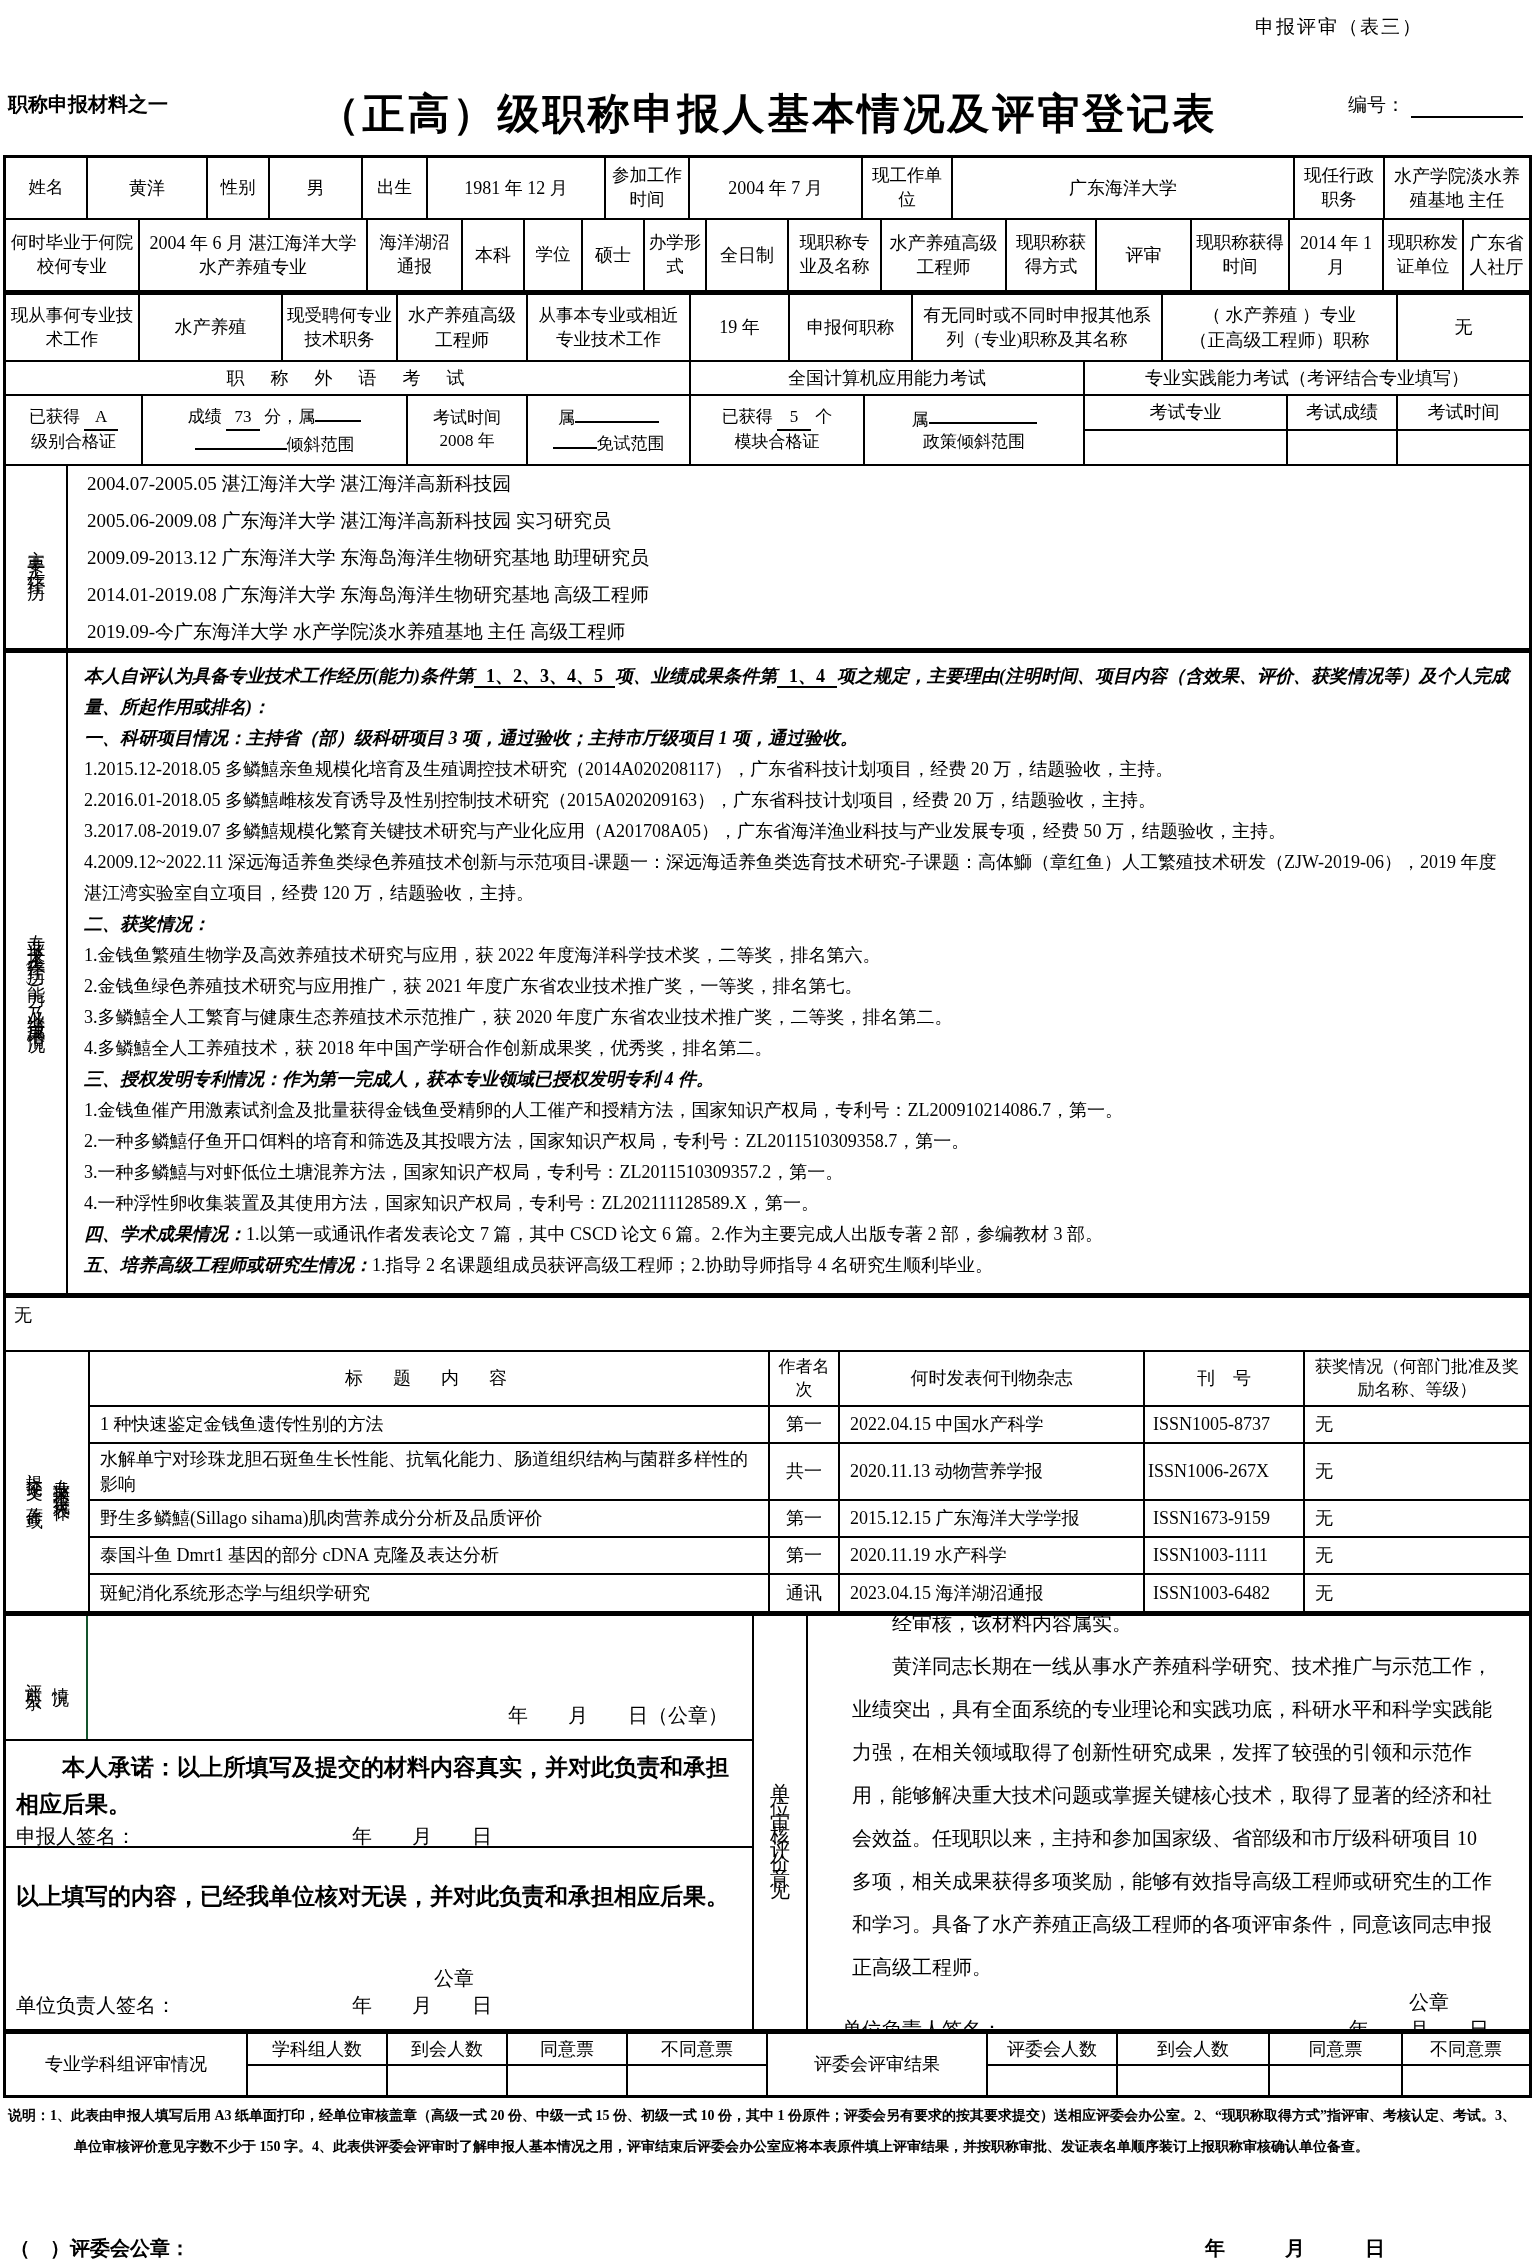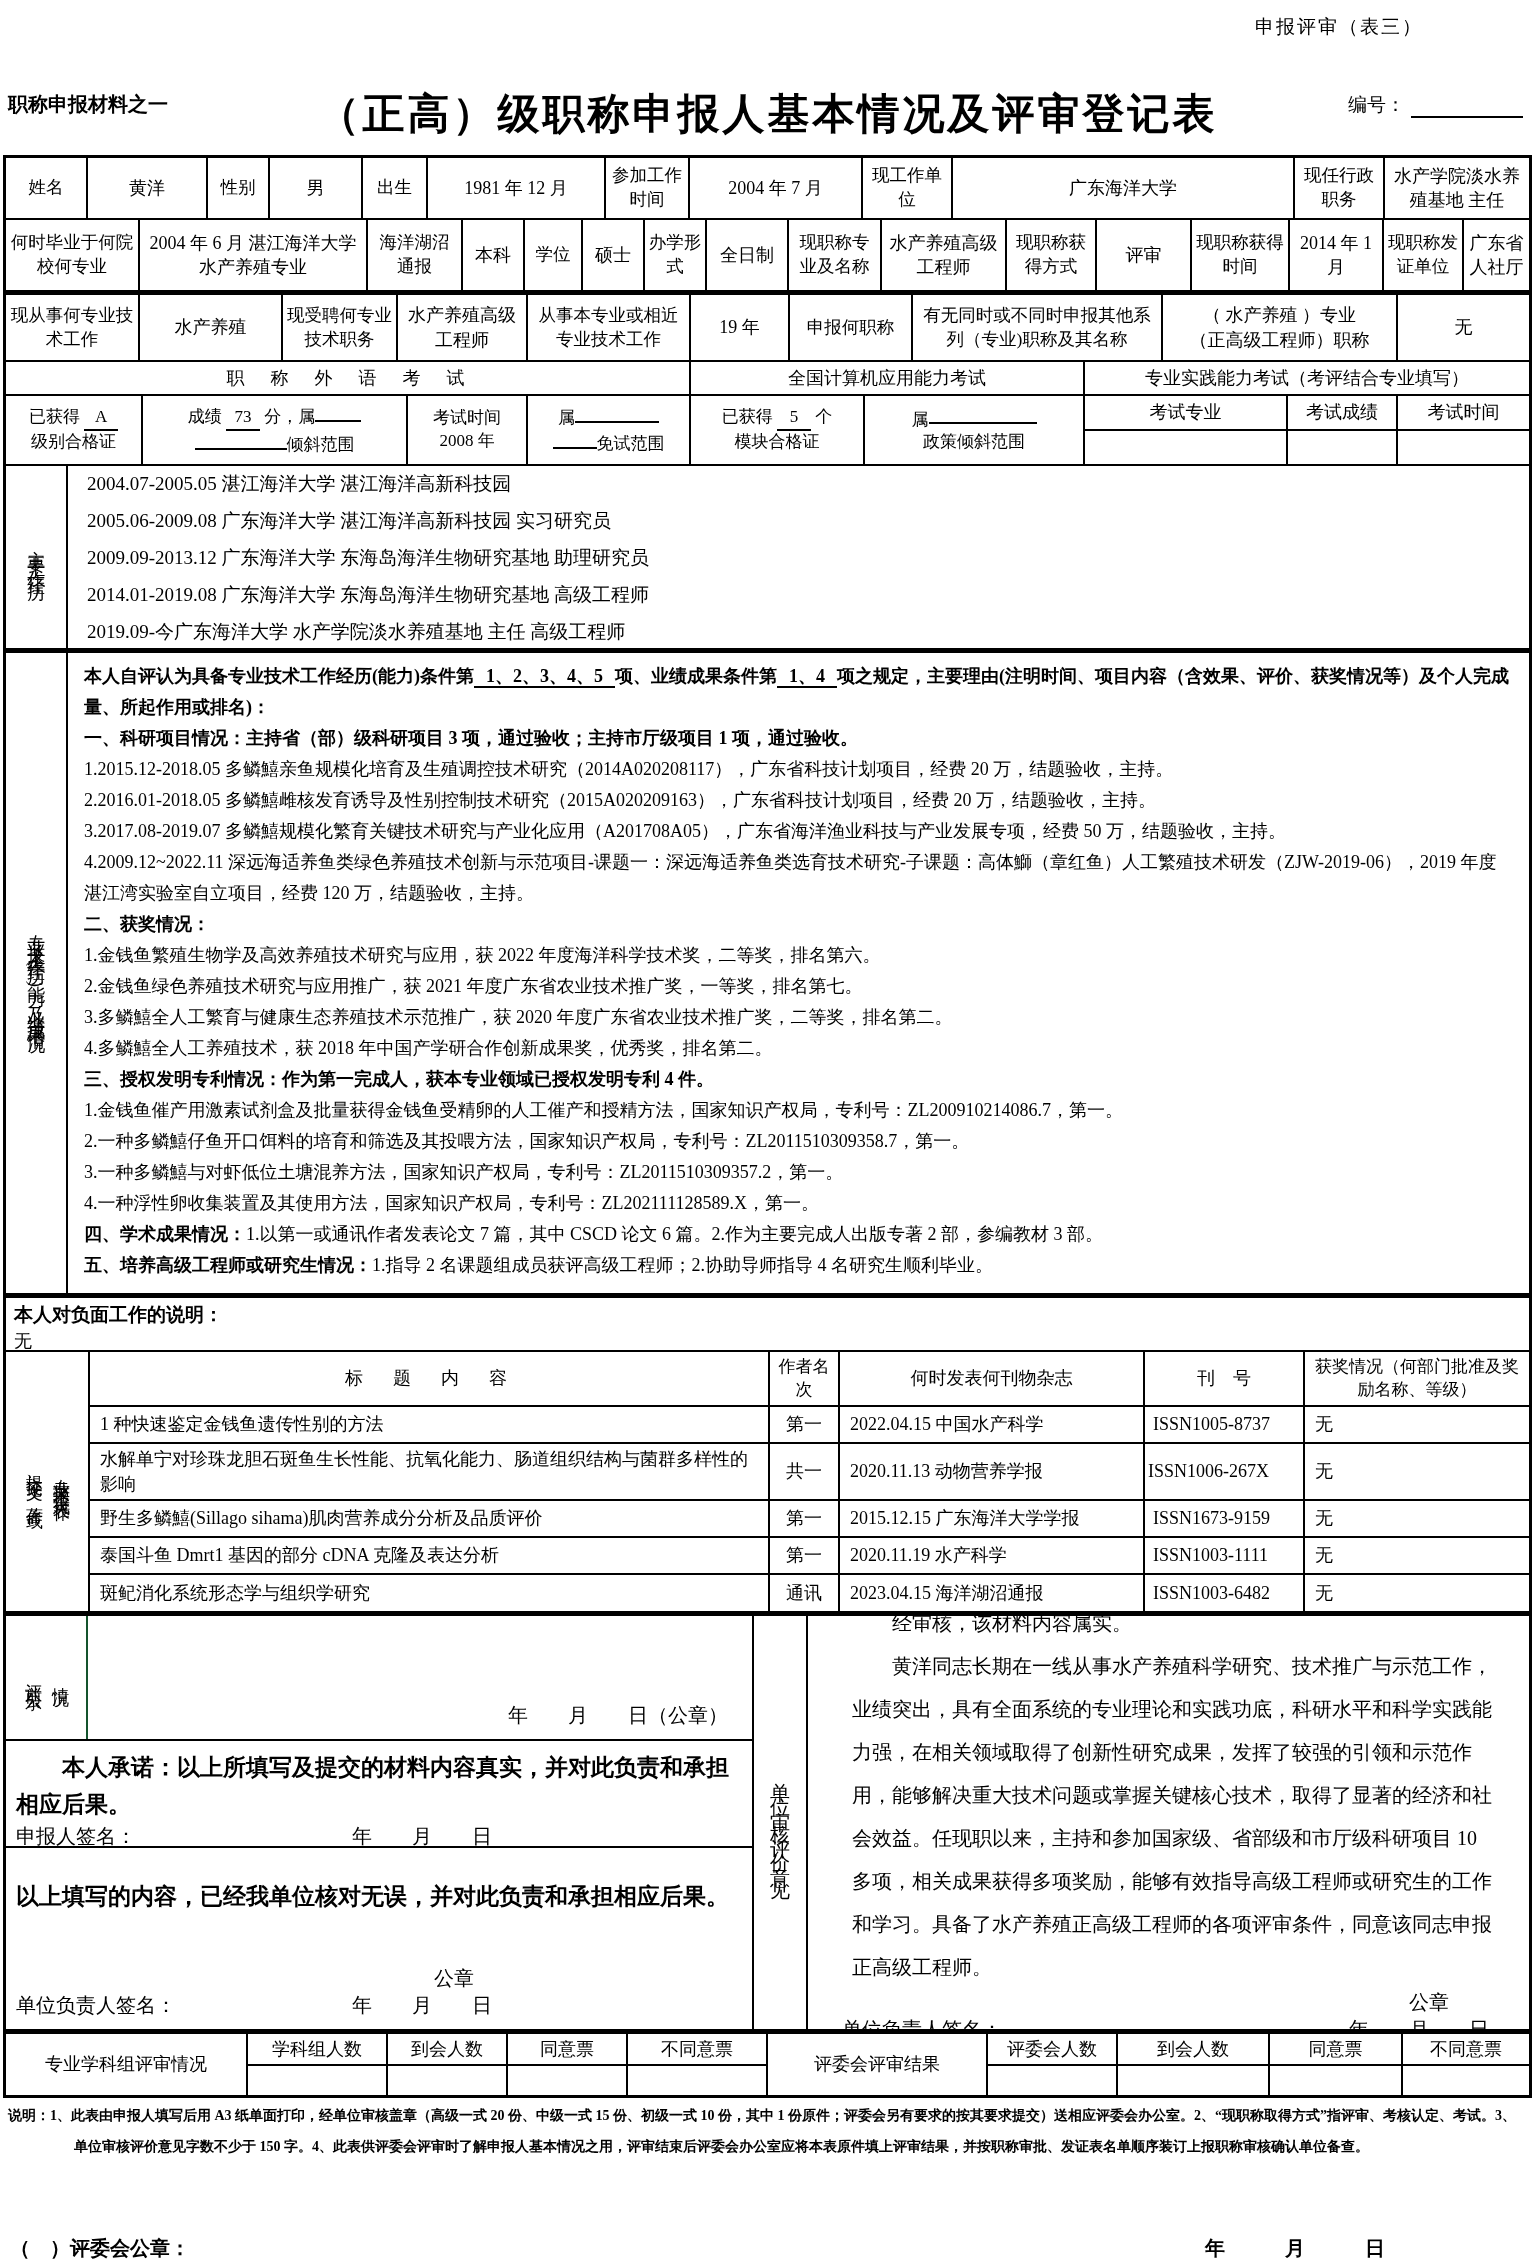--- a/index.html
+++ b/index.html
@@ -40,21 +40,21 @@
   .fill { display:inline-block; min-width:34px; border-bottom:2px solid #000; padding:0 6px; text-align:center; }
   .blank { display:inline-block; border-bottom:2px solid #000; height:1.1em; vertical-align:baseline; }
 
   .exh { letter-spacing:4px; }
   .split { flex-direction:column; padding:0; align-items:stretch; }
   .split > div { flex:1; display:flex; align-items:center; justify-content:center; }
   .split > div:first-child { border-bottom:2px solid #000; }
 
   .wh-text { font-size:19px; line-height:37px; padding-left:16px; }
   .ach { display:block; text-align:left; font-size:18px; line-height:31px; padding:8px 16px 0 16px; }
-  .ach .b { font-weight:700; }
+  .ach .b { font-weight:700;font-style:italic; }
   .ach .u { border-bottom:2px solid #000; padding:0 12px; font-weight:700; }
 
   .neg { display:block; text-align:left; padding:4px 8px; line-height:26px; }
   .neg .nb { font-weight:700; font-size:19px; }
 
   .pcell { font-size:18px; }
   .prow { display:flex; border-top:2px solid #000; }
   .prow:first-child { border-top:none; }
 
   .jbox { display:flex; flex-direction:column; border-top:2px solid #000; }
@@ -218,21 +218,20 @@
         <div>2.一种多鳞鱚仔鱼开口饵料的培育和筛选及其投喂方法，国家知识产权局，专利号：ZL2011510309358.7，第一。</div>
         <div>3.一种多鳞鱚与对虾低位土塘混养方法，国家知识产权局，专利号：ZL2011510309357.2，第一。</div>
         <div>4.一种浮性卵收集装置及其使用方法，国家知识产权局，专利号：ZL202111128589.X，第一。</div>
         <div><span class="b">四、学术成果情况：</span><span>1.以第一或通讯作者发表论文 7 篇，其中 CSCD 论文 6 篇。2.作为主要完成人出版专著 2 部，参编教材 3 部。</span></div>
         <div><span class="b">五、培养高级工程师或研究生情况：</span><span>1.指导 2 名课题组成员获评高级工程师；2.协助导师指导 4 名研究生顺利毕业。</span></div>
       </div>
     </div>
 
     <div class="row bt4" style="height:57px">
       <div class="c fx neg">
-        <div class="nb">本人对负面工作的说明：</div>
         <div>无</div>
       </div>
     </div>
 
     <div class="row" style="height:261px">
       <div class="c" style="width:82px">
         <div class="vwrap">
           <span class="vlab sm" style="letter-spacing:3px">提交论文、著作或</span>
           <span class="vlab sm" style="letter-spacing:3px">专业技术报告（代表作）</span>
         </div>

